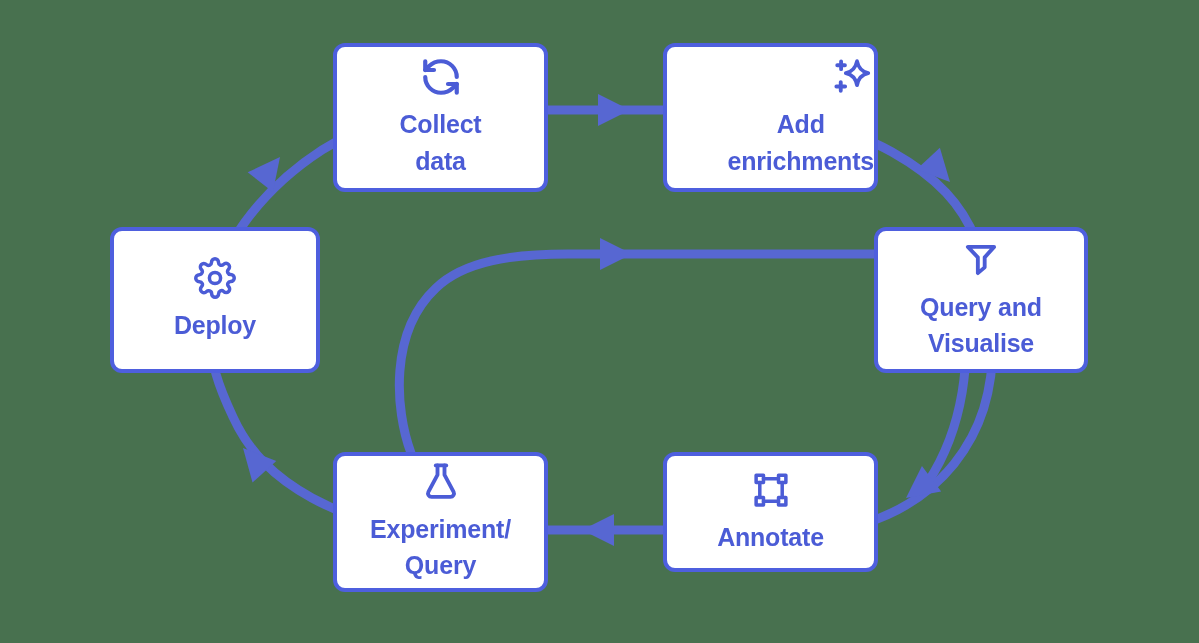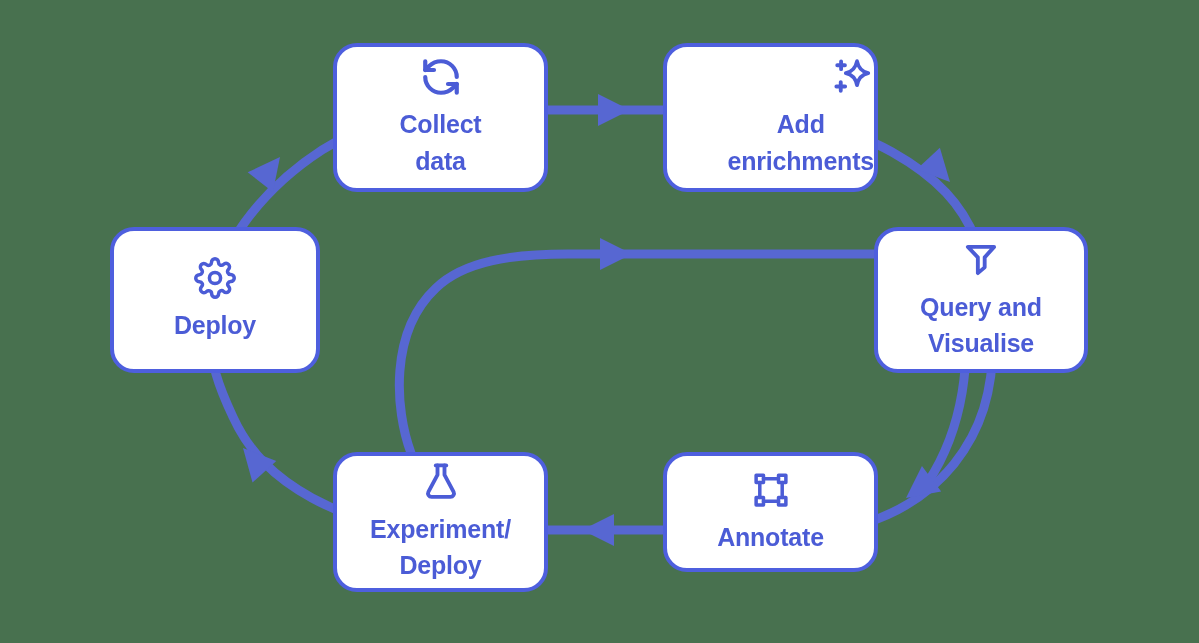--- a/index.html
+++ b/index.html
@@ -17,21 +17,21 @@
     background:var(--bg);
     overflow:hidden;
   }
   .flow-svg{position:absolute;inset:0;}
   .flow-line{fill:none;stroke:var(--line);stroke-width:9;stroke-linecap:round;}
   .arrow-head{fill:var(--line);stroke:none;}
   .node{
     position:absolute;
     background:var(--box-fill);
     border:4.5px solid var(--box-border);
-    border-radius:24px;
+    border-radius:12px;
     box-sizing:border-box;
     display:flex;flex-direction:column;
     align-items:center;justify-content:center;
     gap:8px;
     text-align:center;
   }
   .node .label{
     color:var(--accent);
     font-size:25px;
     font-weight:700;
@@ -151,16 +151,16 @@
   </div>
 
   <div class="node n-experiment">
     <span class="icon">
       <svg viewBox="0 0 24 24" stroke-width="2.2">
         <path d="M9 2.5h6"></path>
         <path d="M10 2.5v5.4L4.8 17.6a2 2 0 0 0 1.8 2.9h10.8a2 2 0 0 0 1.8-2.9L14 7.9V2.5"></path>
       </svg>
     </span>
     <div class="label">Experiment/
-Deploy</div>
+Query</div>
   </div>
 
 </div>
 
 </body></html>

